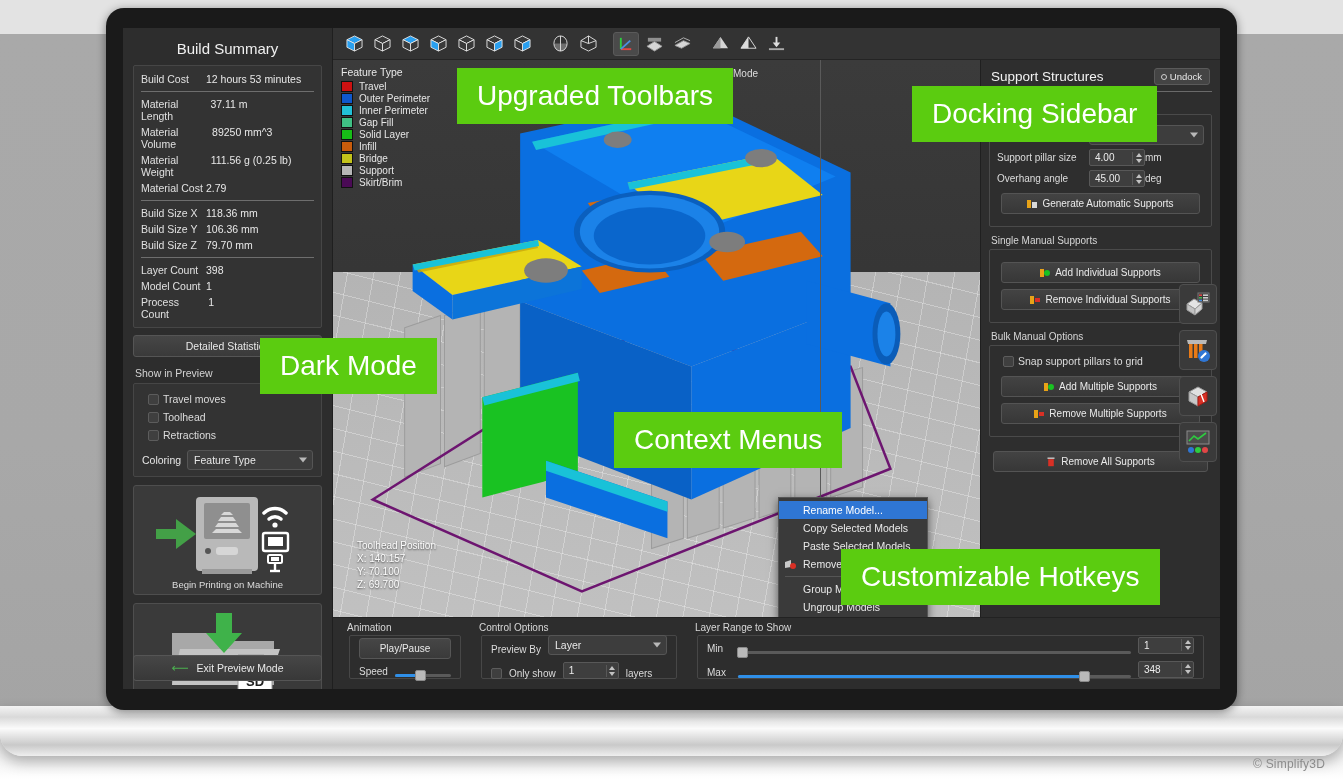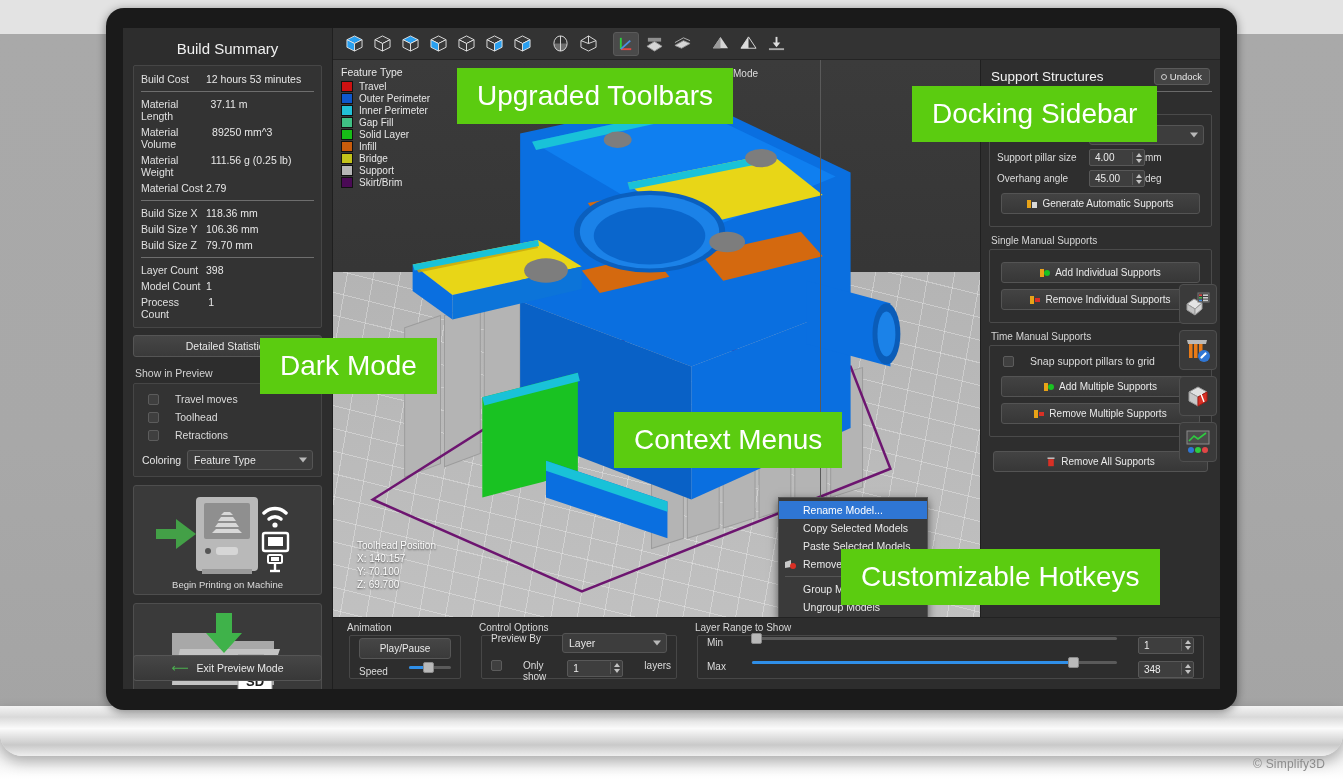--- a/index.html
+++ b/index.html
@@ -62,21 +62,21 @@
   .sum-sep { height: 1px; background: #6e6e6e; margin: 4px 0; }
   .panel-btn {
     display: block; width: 100%; margin-top: 7px;
     background: linear-gradient(180deg,#464646,#3a3a3a);
     border: 1px solid #555; border-radius: 3px;
     color: #e8e8e8; font-size: 10.5px; text-align: center; padding: 4px 0;
     font-family: "Liberation Sans", sans-serif;
   }
   .group-label { font-size: 10.5px; color: #d4d4d4; margin: 10px 0 4px 2px; }
   #preview-box { background: #333; border: 1px solid #464646; border-radius: 2px; padding: 6px 8px; }
-  .chk-row { display: flex; align-items: flex-end; gap: 16px; padding: 3px 0 3px 6px; font-size: 10.5px; color: #dcdcdc; }
+  .chk-row { display: flex; align-items: flex-end; gap: 4px; padding: 3px 0 3px 6px; font-size: 10.5px; color: #dcdcdc; }
   .chkbox { width: 11px; height: 11px; background: #3f3f3f; border: 1px solid #5c5c5c; border-radius: 2px; flex: 0 0 auto; }
   .sel-row { display: flex; align-items: center; gap: 6px; margin-top: 6px; font-size: 10.5px; }
   .combo {
     flex: 1; position: relative; background: #3d3d3d; border: 1px solid #555; border-radius: 3px;
     padding: 3px 18px 3px 6px; color: #e8e8e8; font-size: 10.5px;
   }
   .combo .caret { position: absolute; right: 5px; top: 50%; transform: translateY(-50%);
     border-left: 4px solid transparent; border-right: 4px solid transparent; border-top: 5px solid #b8b8b8; }
 
   .big-btn {
@@ -172,21 +172,21 @@
   #bottombar {
     position: absolute; left: 210px; right: 0; bottom: 0; height: 72px;
     background: #2d2d2d; border-top: 1px solid #222; display: flex; padding: 3px 6px 6px;
   }
   .bb-grp { position: relative; padding: 14px 10px 4px; }
   .bb-grp-title { position: absolute; left: 8px; top: 1px; font-size: 10px; color: #d8d8d8; }
   .bb-grp-body { border: 1px solid #474747; border-radius: 2px; height: 100%; padding: 5px 9px; display: flex;
                  flex-direction: column; justify-content: center; gap: 7px; }
   .bb-btn { background: linear-gradient(180deg,#464646,#3a3a3a); border: 1px solid #565656; border-radius: 3px;
             color: #eaeaea; font-size: 10px; padding: 4px 0; text-align: center; }
-  .slider-row { display: flex; align-items: flex-start; gap: 21px; font-size: 10px; color: #dcdcdc; }
+  .slider-row { display: flex; align-items: flex-end; gap: 7px; font-size: 10px; color: #dcdcdc; }
   .track { height: 3px; background: #5a5a5a; border-radius: 2px; position: relative; flex: 1; }
   .track .fill { position: absolute; left: 0; top: 0; bottom: 0; background: #2f8fe8; border-radius: 2px; }
   .track .knob { position: absolute; top: -4px; width: 11px; height: 11px; background: #b9b9b9;
                  border: 1px solid #8a8a8a; border-radius: 2px; }
 
   
   .callout {
     position: absolute; background: #5bcc10; color: #ffffff;
     font-size: 27px; line-height: 1; padding: 14px 20px; white-space: nowrap; z-index: 60;
   }
@@ -640,21 +640,21 @@
           </div>
           <div class="sb-btn">
             <svg class="sb-btn-ico" viewBox="0 0 10 10">
               <rect x="0" y="1" width="4" height="8" fill="#e8a317"></rect>
                 <rect x="5" y="3" width="5" height="4" fill="#d93025"></rect>
             </svg>
             <span>Remove Individual Supports</span>
           </div>
         </div>
 
-        <div class="sb-sect">Time Manual Supports</div>
+        <div class="sb-sect">Bulk Manual Options</div>
         <div class="sb-box">
           <div class="chk-row">
             <span class="chkbox"></span>
             <span>Snap support pillars to grid</span>
           </div>
           <div class="sb-btn">
             <svg class="sb-btn-ico" viewBox="0 0 10 10">
               <rect x="0" y="1" width="4" height="8" fill="#e8a317"></rect>
                 <circle cx="7" cy="5" r="3" fill="#19c222"></circle>
             </svg>

